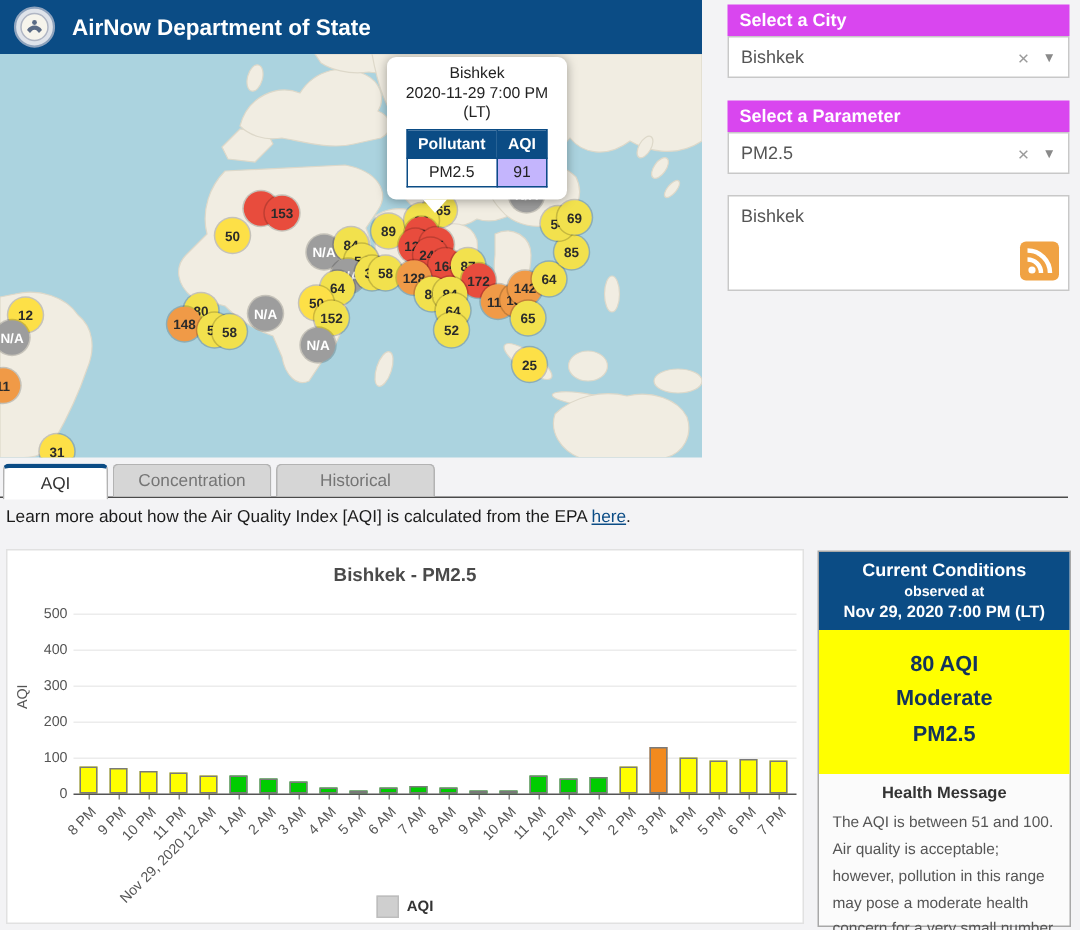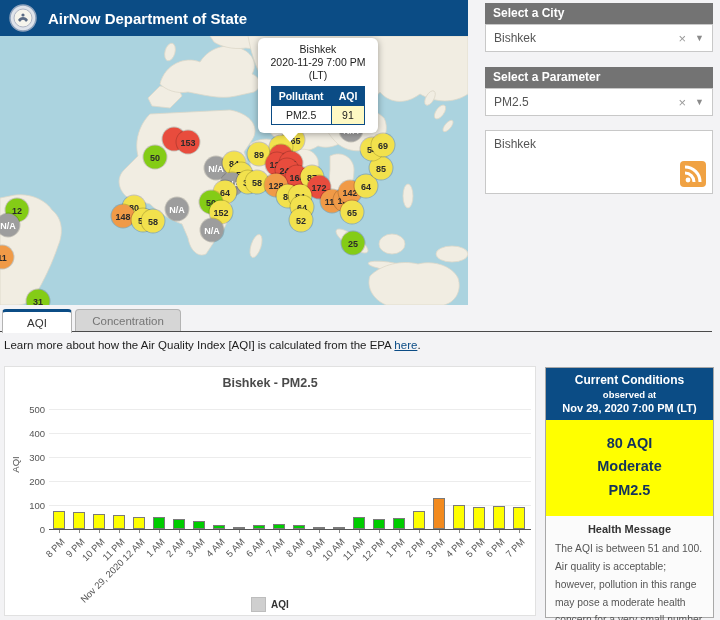--- a/index.html
+++ b/index.html
@@ -10,33 +10,33 @@
   .app-header{position:absolute;left:0;top:0;width:468px;height:36px;background:#0b4c85;display:flex;align-items:center;}
   .seal{width:28px;height:28px;margin-left:9px;flex:0 0 auto;}
   .app-title{color:#fff;font-size:15px;font-weight:bold;margin-left:11px;}
 
   
   .map{position:absolute;left:0;top:36px;width:468px;height:269px;background:#abd3df;overflow:hidden;}
   .land{position:absolute;left:0;top:0;}
   .marker{position:absolute;width:23px;height:23px;border-radius:50%;display:flex;align-items:center;justify-content:center;
           font-size:9px;font-weight:bold;color:#2b2b2b;transform:translate(-50%,-50%);
           box-shadow:0 0 0 1px rgba(0,0,0,0.18);}
-  .m-green{background:#84cc16;}
+  .m-green{background:#fde047;}
   .m-yellow{background:#f2e14d;}
   .m-orange{background:#f09a47;}
   .m-red{background:#e84c3d;}
   .m-gray{background:#9d9d9d;color:#fff;}
 
   .popup{position:absolute;left:258px;top:2px;width:112px;background:#fff;border-radius:6px;z-index:10;
          box-shadow:0 1px 7px rgba(0,0,0,0.35);padding:5px 4px 8px;text-align:center;}
   .popup-line{font-size:10.5px;color:#222;line-height:1.25;}
   .popup-table{border-collapse:collapse;margin:4px auto 0;}
   .popup-table th{background:#0b4c85;color:#fff;font-size:10.5px;padding:3px 7px;border:1px solid #0b4c85;}
   .popup-table td{font-size:10.5px;color:#222;padding:3px 7px;border:1px solid #0b4c85;background:#fff;}
-  .popup-table td.aqi-cell{background:#fef9c3;}
+  .popup-table td.aqi-cell{background:#c4b5fd;}
   .popup-tail{position:absolute;left:24px;top:100%;width:0;height:0;
               border-left:8px solid transparent;border-right:8px solid transparent;border-top:9px solid #fff;}
 
   
   .tabs{position:absolute;left:2px;top:309px;display:flex;gap:3px;z-index:2;}
   .tab{height:22px;background:#d6d6d6;border:1px solid #b3b3b3;border-bottom:none;border-radius:4px 4px 0 0;
        color:#757575;font-size:11.5px;display:flex;align-items:center;justify-content:center;box-sizing:border-box;}
   .tab-inactive{width:106px;}
   .tab-active{width:70px;background:#fff;border-top:3px solid #0b4c85;color:#333;height:24px;margin-bottom:-2px;}
   .tabs-underline{position:absolute;left:0;top:331px;width:712px;height:1px;background:#4a4a4a;z-index:1;}
@@ -55,21 +55,21 @@
   .bar{position:absolute;width:12px;border:1px solid #7a7a7a;box-sizing:border-box;}
   .xtick{position:absolute;width:1px;height:4px;background:#888;top:162px;}
   .xlabel{position:absolute;width:110px;text-align:right;transform:rotate(-45deg);transform-origin:100% 0;
           font-size:9.5px;color:#555;white-space:nowrap;top:169px;}
   .legend{position:absolute;left:0;right:0;top:230px;display:flex;justify-content:center;align-items:center;gap:5px;}
   .legend-swatch{width:13px;height:13px;background:#cfcfcf;border:1px solid #bdbdbd;}
   .legend-label{font-size:10px;font-weight:bold;color:#333;}
 
   
   .sidebar{position:absolute;left:485px;top:3px;width:228px;}
-  .sel-header{background:#737373;color:#fff;font-weight:bold;font-size:12px;padding:3px 8px 4px;}
+  .sel-header{background:#d946ef;color:#fff;font-weight:bold;font-size:12px;padding:3px 8px 4px;}
   .sel-box{background:#fff;border:1px solid #c8c8c8;height:26px;display:flex;align-items:center;
            font-size:12px;color:#555;padding:0 8px;box-sizing:content-box;}
   .sel-value{flex:1;}
   .clear-x{color:#9a9a9a;font-size:13px;cursor:pointer;margin-right:9px;}
   .caret{color:#8a8a8a;font-size:9px;cursor:pointer;}
   .spacer15{height:15px;} .spacer12{height:14px;}
   .feed-box{background:#fff;border:1px solid #c8c8c8;height:50px;position:relative;font-size:12px;color:#555;padding:6px 8px;}
   .rss{position:absolute;right:6px;bottom:6px;width:26px;height:26px;background:#f0a243;border-radius:4px;cursor:pointer;}
   .note{font-size:11px;color:#8c8c8c;line-height:1.9;margin-top:8px;}
 
@@ -206,20 +206,21 @@
           </tr>
         </tbody>
       </table>
       <div class="popup-tail"></div>
     </div>
   </div>
 
   <div class="tabs">
     <div class="tab tab-active">AQI</div>
     <div class="tab tab-inactive">Concentration</div>
+    <div class="tab tab-inactive">Historical</div>
   </div>
   <div class="tabs-underline"></div>
 
   <div class="learn-more"><span>Learn more about how the Air Quality Index [AQI] is calculated from the EPA </span><a class="inline-link">here</a><span>.</span></div>
 
   <div class="chart-panel">
     <div class="chart-title">Bishkek - PM2.5</div>
     <div class="y-axis-label">AQI</div>
     <div id="plot">
         <div class="ylab" style="top: 157px;">0</div>

